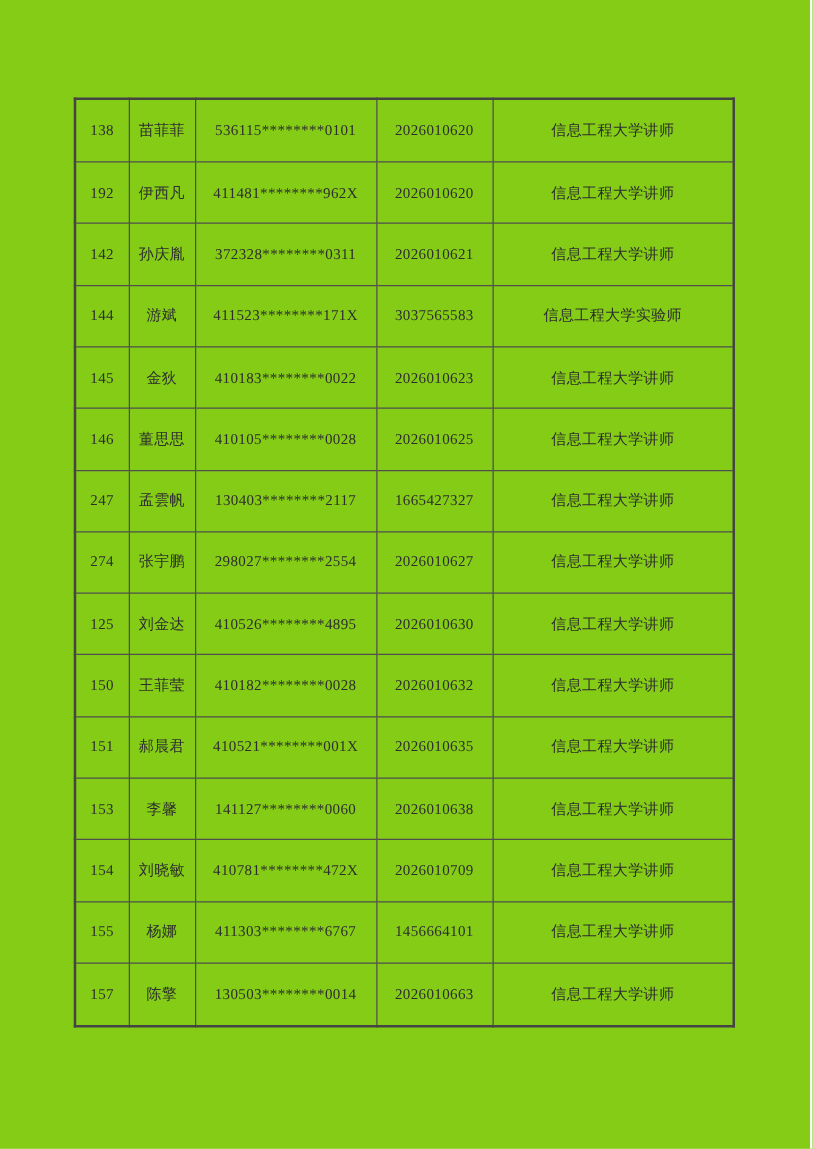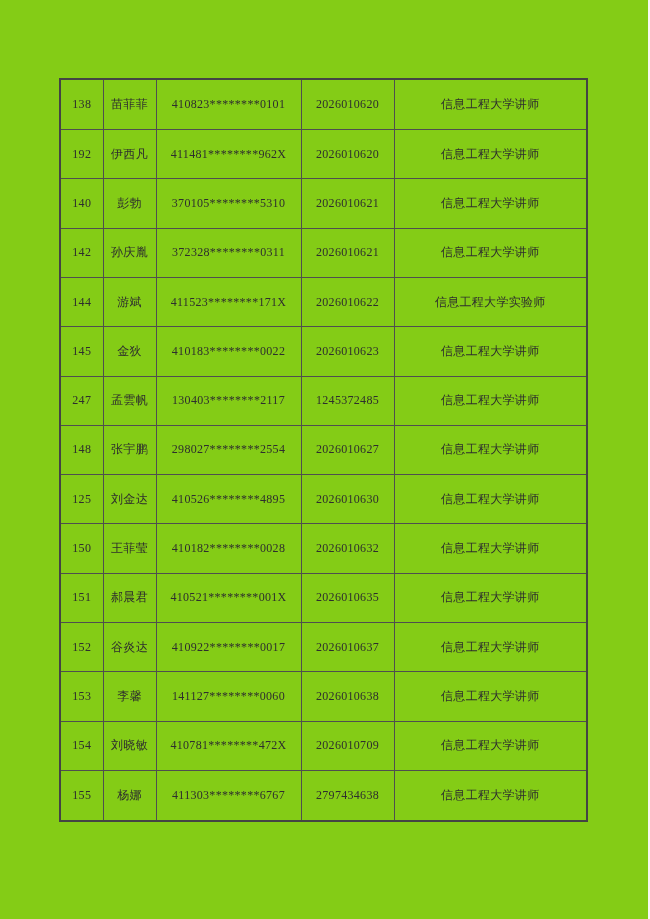--- a/index.html
+++ b/index.html
@@ -59,68 +59,68 @@
       <col class="c-name">
       <col class="c-id">
       <col class="c-admit">
       <col class="c-title">
     </colgroup>
     <tbody>
 
     <tr>
         <td>138</td>
         <td>苗菲菲</td>
-        <td>410823********0101</td>
+        <td>536115********0101</td>
         <td>2026010620</td>
         <td>信息工程大学讲师</td>
       </tr>
         <tr>
         <td>192</td>
         <td>伊西凡</td>
         <td>411481********962X</td>
         <td>2026010620</td>
-        <td>信息工程大学讲师</td>
-      </tr>
-        <tr>
-        <td>140</td>
-        <td>彭勃</td>
-        <td>370105********5310</td>
-        <td>2026010621</td>
         <td>信息工程大学讲师</td>
       </tr>
         <tr>
         <td>142</td>
         <td>孙庆胤</td>
         <td>372328********0311</td>
         <td>2026010621</td>
         <td>信息工程大学讲师</td>
       </tr>
         <tr>
         <td>144</td>
         <td>游斌</td>
         <td>411523********171X</td>
-        <td>2026010622</td>
+        <td>3037565583</td>
         <td>信息工程大学实验师</td>
       </tr>
         <tr>
         <td>145</td>
         <td>金狄</td>
         <td>410183********0022</td>
         <td>2026010623</td>
         <td>信息工程大学讲师</td>
       </tr>
         <tr>
+        <td>146</td>
+        <td>董思思</td>
+        <td>410105********0028</td>
+        <td>2026010625</td>
+        <td>信息工程大学讲师</td>
+      </tr>
+        <tr>
         <td>247</td>
         <td>孟雲帆</td>
         <td>130403********2117</td>
-        <td>1245372485</td>
+        <td>1665427327</td>
         <td>信息工程大学讲师</td>
       </tr>
         <tr>
-        <td>148</td>
+        <td>274</td>
         <td>张宇鹏</td>
         <td>298027********2554</td>
         <td>2026010627</td>
         <td>信息工程大学讲师</td>
       </tr>
         <tr>
         <td>125</td>
         <td>刘金达</td>
         <td>410526********4895</td>
         <td>2026010630</td>
@@ -134,42 +134,42 @@
         <td>信息工程大学讲师</td>
       </tr>
         <tr>
         <td>151</td>
         <td>郝晨君</td>
         <td>410521********001X</td>
         <td>2026010635</td>
         <td>信息工程大学讲师</td>
       </tr>
         <tr>
-        <td>152</td>
-        <td>谷炎达</td>
-        <td>410922********0017</td>
-        <td>2026010637</td>
-        <td>信息工程大学讲师</td>
-      </tr>
-        <tr>
         <td>153</td>
         <td>李馨</td>
         <td>141127********0060</td>
         <td>2026010638</td>
         <td>信息工程大学讲师</td>
       </tr>
         <tr>
         <td>154</td>
         <td>刘晓敏</td>
         <td>410781********472X</td>
         <td>2026010709</td>
         <td>信息工程大学讲师</td>
       </tr>
         <tr>
         <td>155</td>
         <td>杨娜</td>
         <td>411303********6767</td>
-        <td>2797434638</td>
+        <td>1456664101</td>
+        <td>信息工程大学讲师</td>
+      </tr>
+        <tr>
+        <td>157</td>
+        <td>陈擎</td>
+        <td>130503********0014</td>
+        <td>2026010663</td>
         <td>信息工程大学讲师</td>
       </tr>
       </tbody>
   </table>
 </div>
 
 </body></html>

